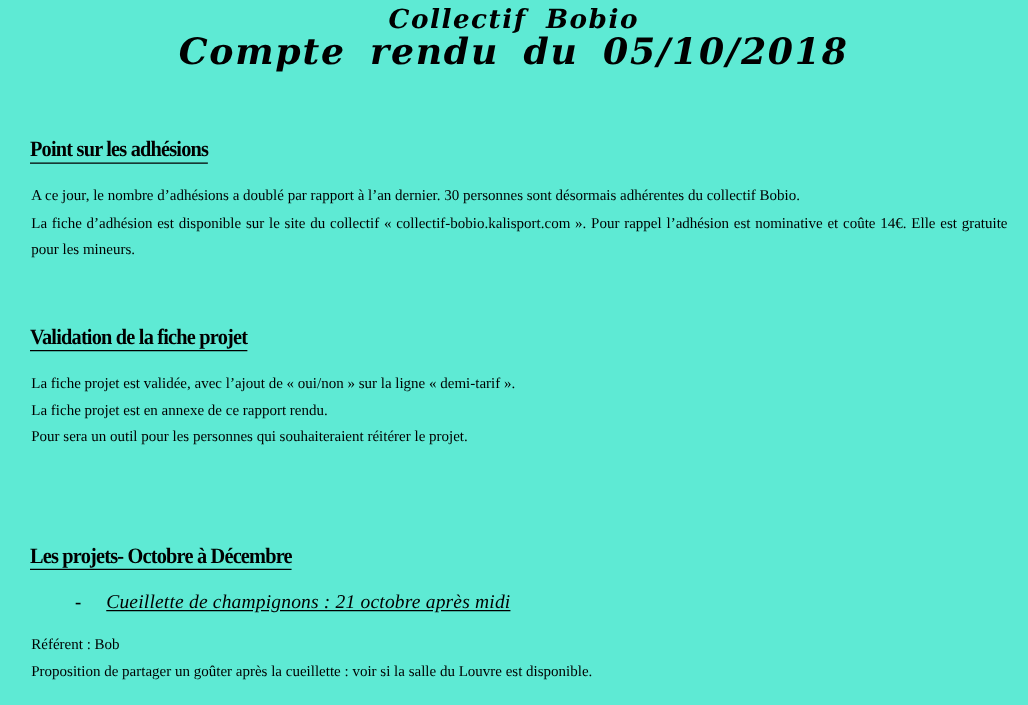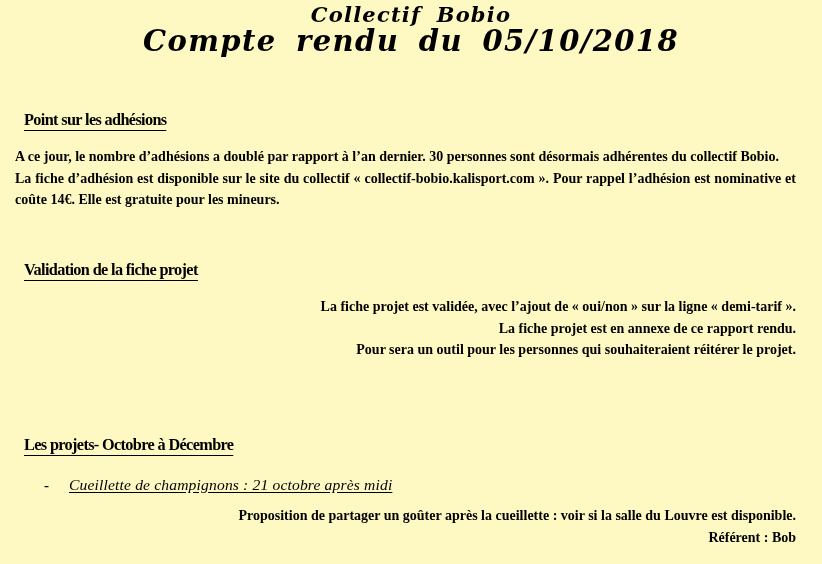--- a/index.html
+++ b/index.html
@@ -4,21 +4,21 @@
 <style>
   html, body {
     margin: 0;
     padding: 0;
     background: #ffffff;
   }
   .page {
     position: relative;
     width: 822px;
     height: 564px;
-    background: #fef9c3;
+    background: #5eead4;
     overflow: hidden;
     font-family: "Liberation Serif", "DejaVu Serif", serif;
     color: #000000;
   }
 
   
   .title-block {
     position: absolute;
     top: 2px;
     left: 0;
@@ -54,45 +54,44 @@
     white-space: nowrap;
     border-bottom: 1.5px solid #000000;
     padding-bottom: 1px;
     transform: scaleX(0.93);
     transform-origin: left center;
   }
 
   
   .body-block {
     position: absolute;
-    left: 15px;
+    left: 25px;
     width: 781px;
     font-family: "Liberation Serif", "DejaVu Serif", serif;
-    font-size: 14px;
+    font-size: 12px;
     line-height: 21.5px;
     color: #000000;
-    font-weight: bold;
   }
   .para {
     margin: 0;
     text-align: justify;
     text-justify: inter-word;
   }
   .para.nojust {
-    text-align: right;
+    text-align: left;
   }
 
   
   .bullet-row {
     position: absolute;
-    left: 20px;
+    left: 36px;
     width: 780px;
     font-family: "Liberation Serif", "DejaVu Serif", serif;
     font-size: 15.4px;
-    line-height: 29px;
+    line-height: 24px;
     display: block;
   }
   .bullet-dash {
     display: inline-block;
     width: 25px;
     margin-left: 24px;
     font-weight: bold;
     font-size: 15px;
     vertical-align: baseline;
   }
@@ -129,17 +128,17 @@
     <p class="para nojust">Pour sera un outil pour les personnes qui souhaiteraient réitérer le projet.</p>
   </div>
 
   <div class="heading" style="top:434px;">Les projets- Octobre à Décembre</div>
 
   <div class="bullet-row" style="top:470px;">
     <span class="bullet-dash">-</span><span class="bullet-text">Cueillette de champignons :  21 octobre après midi</span>
   </div>
 
   <div class="body-block" style="top:505px;">
+    <p class="para nojust">Référent : Bob</p>
     <p class="para nojust">Proposition de partager un goûter après la cueillette : voir si la salle du Louvre est disponible.</p>
-    <p class="para nojust">Référent : Bob</p>
   </div>
 
 </div>
 
 </body></html>

